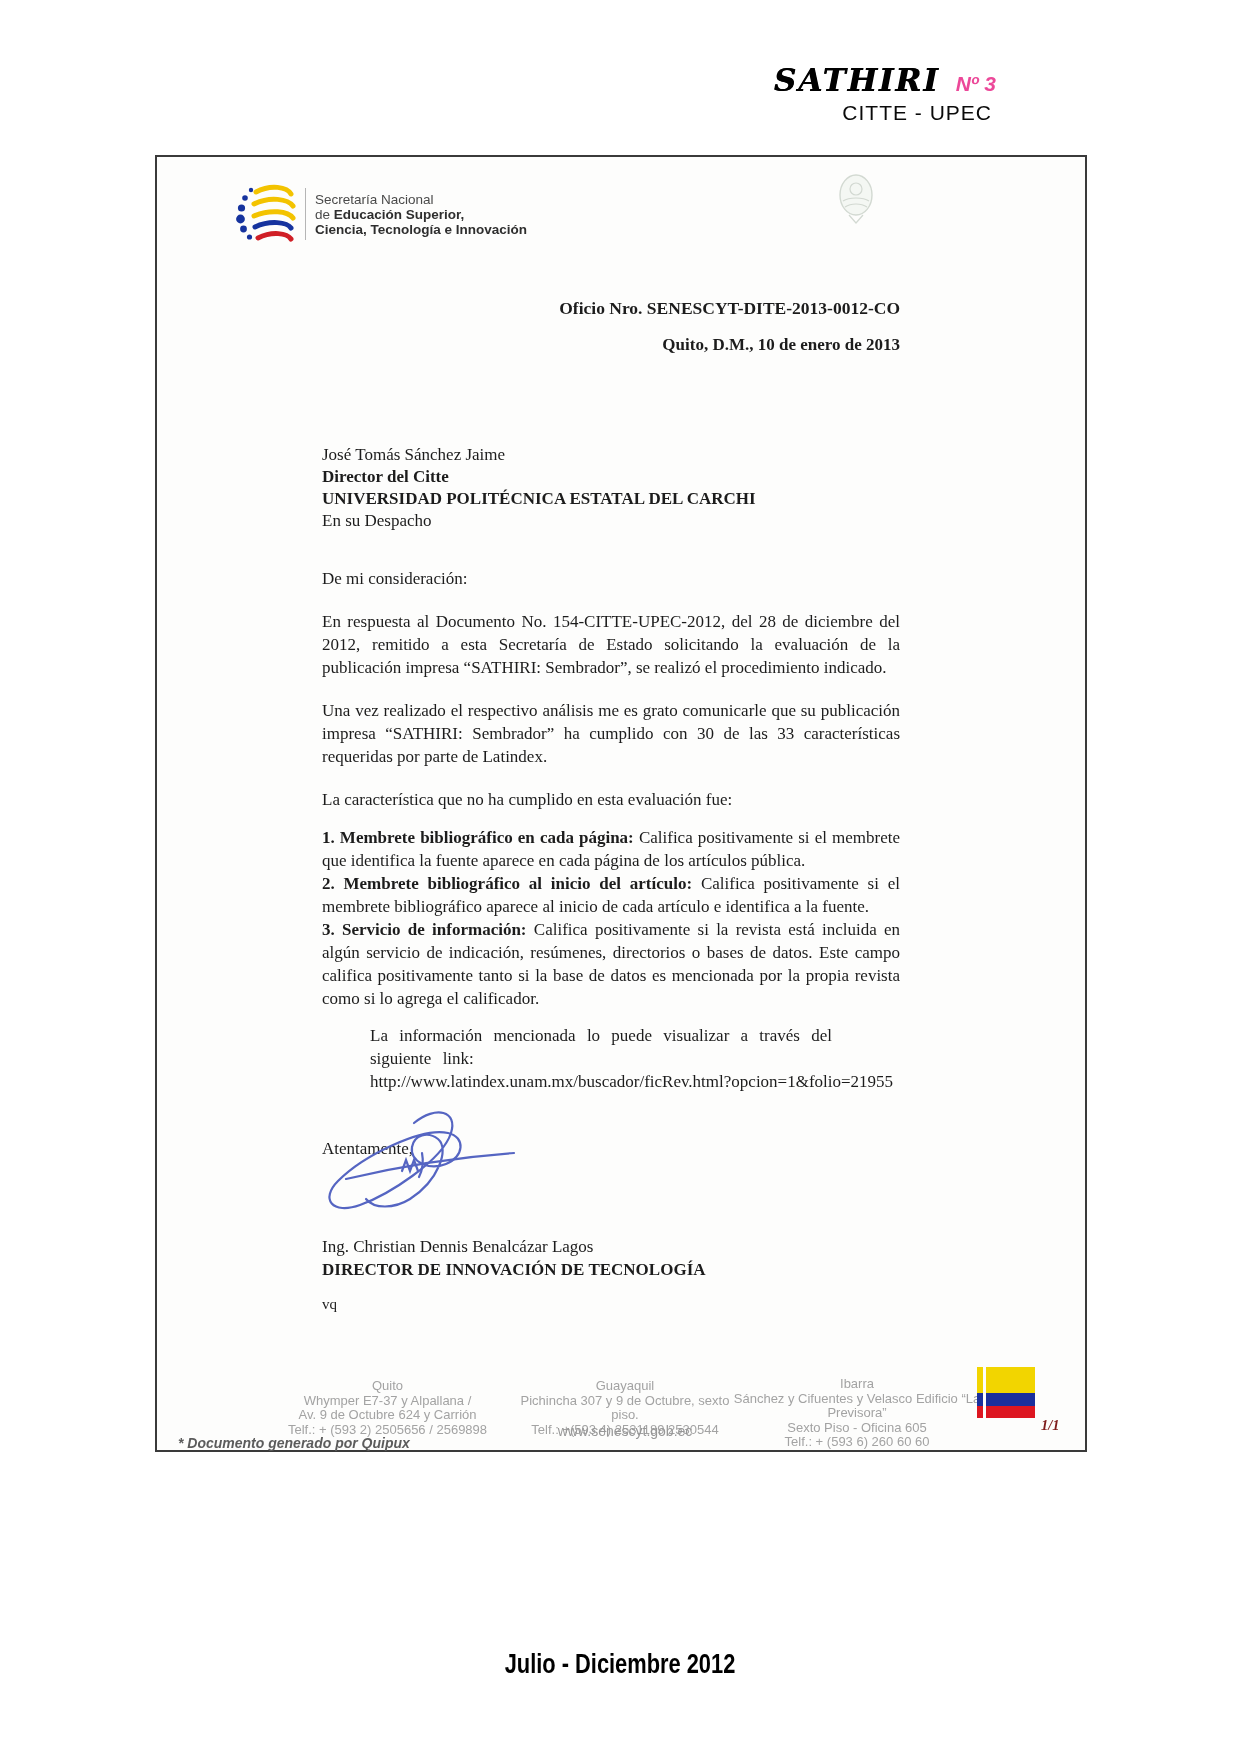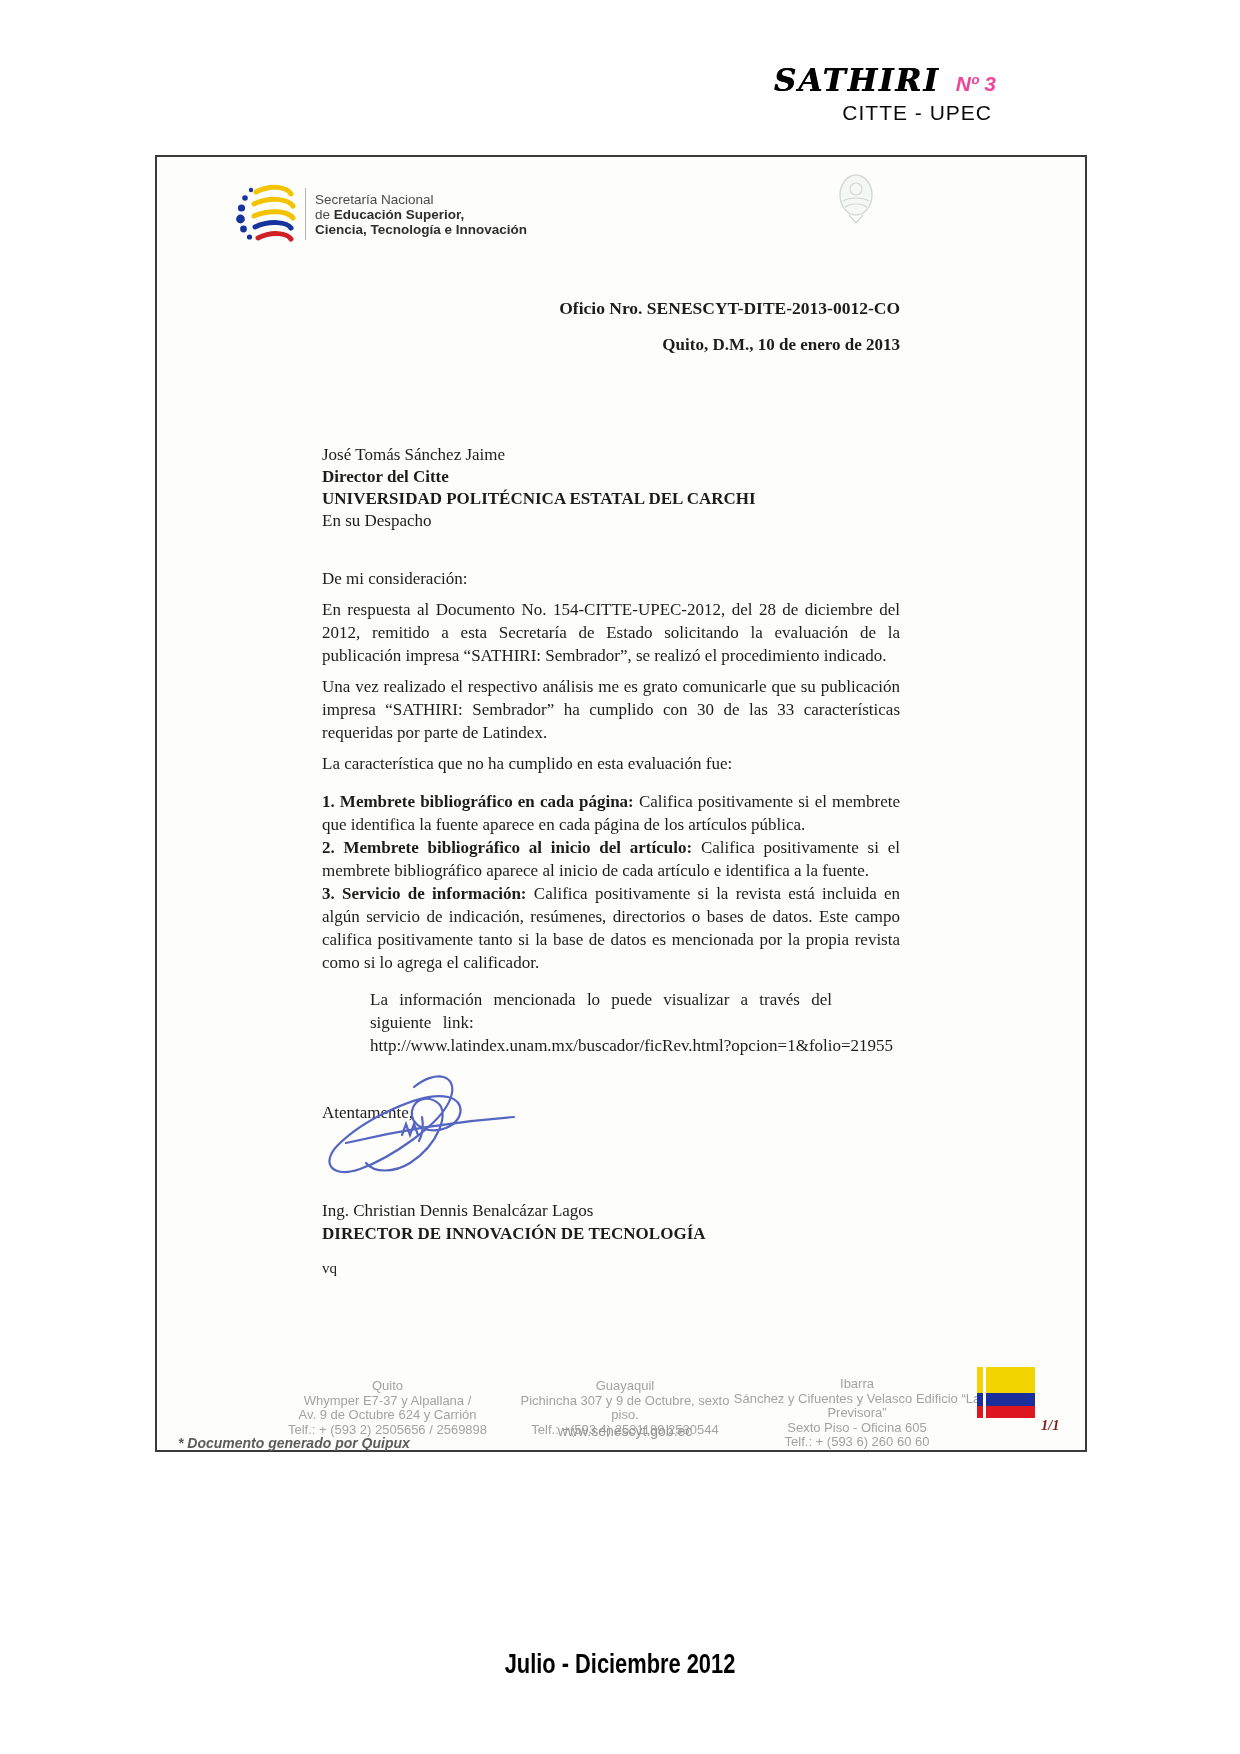--- a/index.html
+++ b/index.html
@@ -29,21 +29,21 @@
   
   .stamp { position:absolute; left:676px; top:14px; opacity:0.33; }
 
   
   .content { position:absolute; left:165px; top:140px; width:578px;
              font-size:17px; line-height:23px; }
   .oficio { text-align:right; font-weight:bold; font-size:17.5px; }
   .letter-date { text-align:right; font-weight:bold; margin-top:13px; }
   .recipient { margin-top:88px; line-height:22px; }
   .greeting { margin-top:35px; }
-  .para { margin-top:8px; text-align:justify; }
+  .para { margin-top:20px; text-align:justify; }
   .items { margin-top:15px; }
   .items p { text-align:justify; }
   .link-block { margin-top:14px;margin-left:48px; }
   .link-intro { word-spacing:7px; }
   .closing { margin-top:14px; }
   .signoff { margin-top:44px; position:relative; }
   .signature-wrap { position:absolute; left:-4px; top:-42px; width:260px; height:150px; z-index:2; }
   .signer { margin-top:75px; line-height:23px; }
   .initials { margin-top:12px; font-size:15px; }
 

